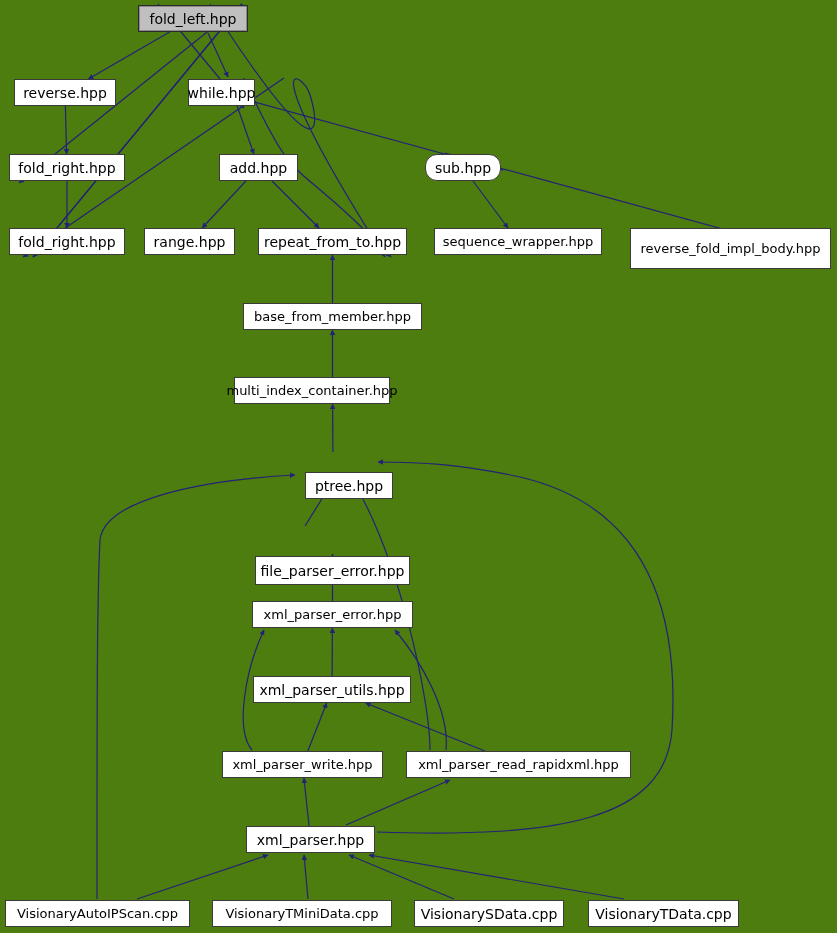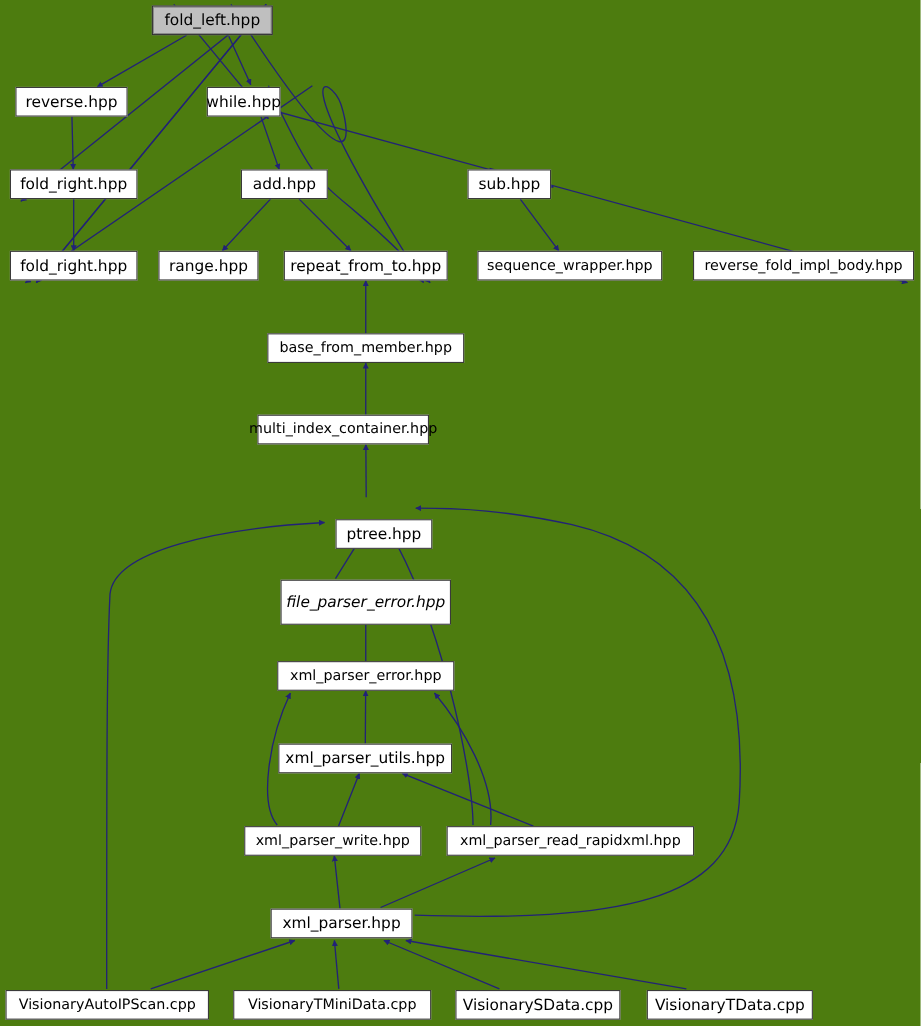--- a/index.html
+++ b/index.html
@@ -81,30 +81,30 @@
         <path d="M 454 899 L 349 855"></path>
         <path d="M 624 899 L 369 855"></path>
       </g>
   </svg>
   <div id="nodes">
       <div class="node root" style="left: 138px; top: 5px; width: 110px; height: 27px;">fold_left.hpp</div>
       <div class="node" style="left: 14px; top: 79px; width: 102px; height: 27px;">reverse.hpp</div>
       <div class="node" style="left: 188px; top: 79px; width: 67px; height: 27px;">while.hpp</div>
       <div class="node" style="left: 9px; top: 154px; width: 116px; height: 27px;">fold_right.hpp</div>
       <div class="node" style="left: 219px; top: 154px; width: 79px; height: 27px;">add.hpp</div>
-      <div class="node" style="left: 425px; top: 154px; width: 76px; height: 27px;">sub.hpp</div>
+      <div class="node" style="left: 425px; top: 154px; width: 76px; height: 27px; border-radius: 12px;">sub.hpp</div>
       <div class="node" style="left: 9px; top: 228px; width: 116px; height: 27px;">fold_right.hpp</div>
       <div class="node" style="left: 144px; top: 228px; width: 91px; height: 27px;">range.hpp</div>
       <div class="node" style="left: 258px; top: 228px; width: 149px; height: 27px;">repeat_from_to.hpp</div>
       <div class="node small" style="left: 434px; top: 228px; width: 168px; height: 27px;">sequence_wrapper.hpp</div>
-      <div class="node small" style="left: 630px; top: 228px; width: 201px; height: 27px;">reverse_fold_impl_body.hpp</div>
+      <div class="node small" style="left: 630px; top: 228px; width: 201px; height: 41px;">reverse_fold_impl_body.hpp</div>
       <div class="node small" style="left: 243px; top: 303px; width: 179px; height: 27px;">base_from_member.hpp</div>
       <div class="node small" style="left: 234px; top: 377px; width: 156px; height: 27px;">multi_index_container.hpp</div>
       <div class="node" style="left: 291px; top: 472px; width: 88px; height: 27px; margin-left: 14px;">ptree.hpp</div>
-      <div class="node" style="left: 255px; top: 527px; width: 155px; height: 41px; font-style: italic;">file_parser_error.hpp</div>
+      <div class="node" style="left: 255px; top: 556px; width: 155px; height: 29px;">file_parser_error.hpp</div>
       <div class="node small" style="left: 252px; top: 601px; width: 161px; height: 27px;">xml_parser_error.hpp</div>
       <div class="node" style="left: 253px; top: 676px; width: 158px; height: 27px;">xml_parser_utils.hpp</div>
       <div class="node small" style="left: 222px; top: 751px; width: 161px; height: 27px;">xml_parser_write.hpp</div>
       <div class="node small" style="left: 406px; top: 751px; width: 225px; height: 27px;">xml_parser_read_rapidxml.hpp</div>
       <div class="node" style="left: 246px; top: 826px; width: 129px; height: 27px;">xml_parser.hpp</div>
       <div class="node small" style="left: 5px; top: 900px; width: 185px; height: 27px;">VisionaryAutoIPScan.cpp</div>
       <div class="node small" style="left: 212px; top: 900px; width: 180px; height: 27px;">VisionaryTMiniData.cpp</div>
       <div class="node" style="left: 414px; top: 900px; width: 150px; height: 27px;">VisionarySData.cpp</div>
       <div class="node" style="left: 588px; top: 900px; width: 151px; height: 27px;">VisionaryTData.cpp</div>
     </div>

